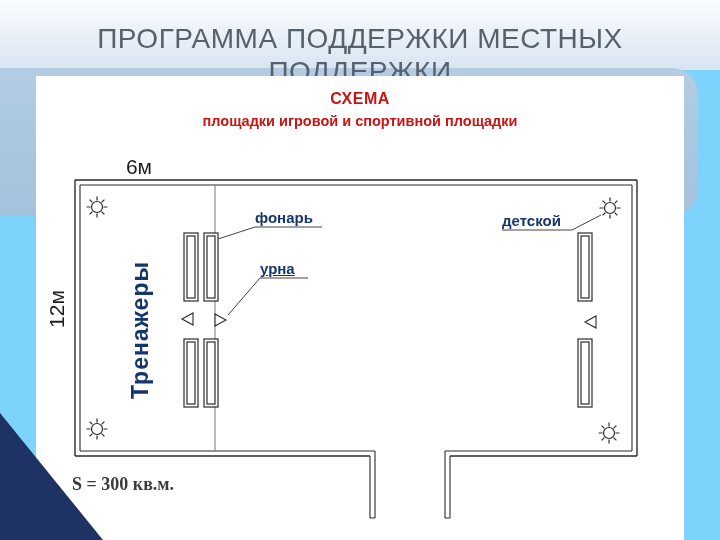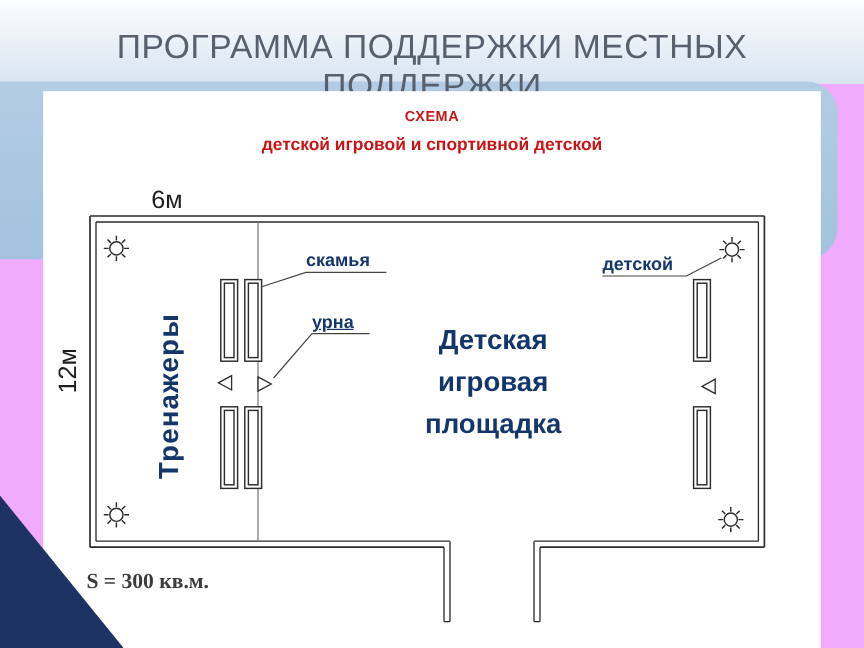--- a/index.html
+++ b/index.html
@@ -1,32 +1,32 @@
 <!DOCTYPE html>
 <html><head>
 <meta charset="utf-8">
 <style>
   * { margin:0; padding:0; box-sizing:border-box; }
   body { background:#ffffff; font-family:"Liberation Sans", sans-serif; }
-  .canvas { position:relative; width:720px; height:540px; overflow:hidden; background:#f0abfc; }
+  .canvas { position:relative; width:720px; height:540px; overflow:hidden; background:#7dd3fc; }
 
   .top-bg { position:absolute; top:0; left:0; width:720px; height:70px;
             background:linear-gradient(180deg,#fbfdfe 0%, #e6eef6 60%, #d8e5f1 100%); }
   .blue-band { position:absolute; top:68px; left:0; width:698px; height:148px;
                background:linear-gradient(180deg,#b3cce4 0%, #a3c2dd 100%);
                border-radius:0 26px 26px 0; }
 
   .slide-title { position:absolute; top:22px; left:0; width:720px; text-align:center;
                  font-size:28px; line-height:33px; color:#57616d; letter-spacing:0.5px; z-index:1; }
 
   .content { position:absolute; left:36px; top:76px; width:648px; height:464px;
              background:#ffffff; z-index:2; }
 
   .schema-heading { position:absolute; top:14px; left:0; width:100%; text-align:center;
-                    font-size:12px; font-weight:bold; color:#c81414; letter-spacing:0.5px; }
+                    font-size:16px; font-weight:bold; color:#c81414; letter-spacing:0.5px; }
   .schema-subheading { position:absolute; top:37px; left:0; width:100%; text-align:center;
                        font-size:14.5px; font-weight:bold; color:#c81414; }
 
   .dim { position:absolute; font-size:21px; color:#1d1d1d; text-align:center; }
   .dim-6  { left:58px;  top:63px; width:90px;margin-top:16px; }
   .dim-18 { left:320px; top:63px; width:120px; }
   .dim-12 { left:-14px; top:221px; width:70px; height:24px; transform:rotate(-90deg); }
 
   .plan { position:absolute; left:34px; top:99px; }
 
@@ -55,21 +55,21 @@
   <div class="blue-band"></div>
 
   <div class="slide-title">
     <div>ПРОГРАММА ПОДДЕРЖКИ МЕСТНЫХ</div>
     <div>ПОДДЕРЖКИ</div>
   </div>
 
   <div class="content">
 
     <div class="schema-heading">СХЕМА</div>
-    <div class="schema-subheading">детской игровой и спортивной детской</div>
+    <div class="schema-subheading">площадки игровой и спортивной площадки</div>
 
     <div class="dim dim-6">6м</div>
     <div class="dim dim-12">12м</div>
 
     <svg class="plan" width="580" height="355" viewBox="0 0 580 355">
 
       <g stroke="#2b2b2b" fill="none" stroke-width="1.4">
         <path d="M5,5 H567 M5,5 V281 M567,5 V281 M5,281 H300 M380,281 H567"></path>
         <path d="M10,10 H562 M10,10 V276 M562,10 V276 M10,276 H305 M375,276 H562" stroke-width="1.1"></path>
         <path stroke-width="1.1" d="M300,281 V343 M305,276 V343 M300,343 H305 M380,281 V343 M375,276 V343 M375,343 H380"></path>
@@ -117,29 +117,24 @@
         <polygon points="526,141 526,153 515,147"></polygon>
       </g>
 
       <g stroke="#444" stroke-width="1" fill="none">
         <path d="M252,52 H185 L148,64"></path>
         <path d="M238,103 H190 L158,140"></path>
         <path d="M432,55 H502 L531,40"></path>
       </g>
     </svg>
 
-    <div class="lbl lbl-bench">скамья</div>
+    <div class="lbl lbl-bench">фонарь</div>
     <div class="lbl lbl-bin">урна</div>
     <div class="lbl lbl-lamp">детской</div>
 
-    <div class="zone-playground">
-      <div>Детская</div>
-      <div>игровая</div>
-      <div>площадка</div>
-    </div>
 
     <div class="zone-equipment">Тренажеры</div>
 
     <div class="area-label">S = 300 кв.м.</div>
   </div>
 
   <div class="corner-triangle"></div>
 </div>
 
 </body></html>

